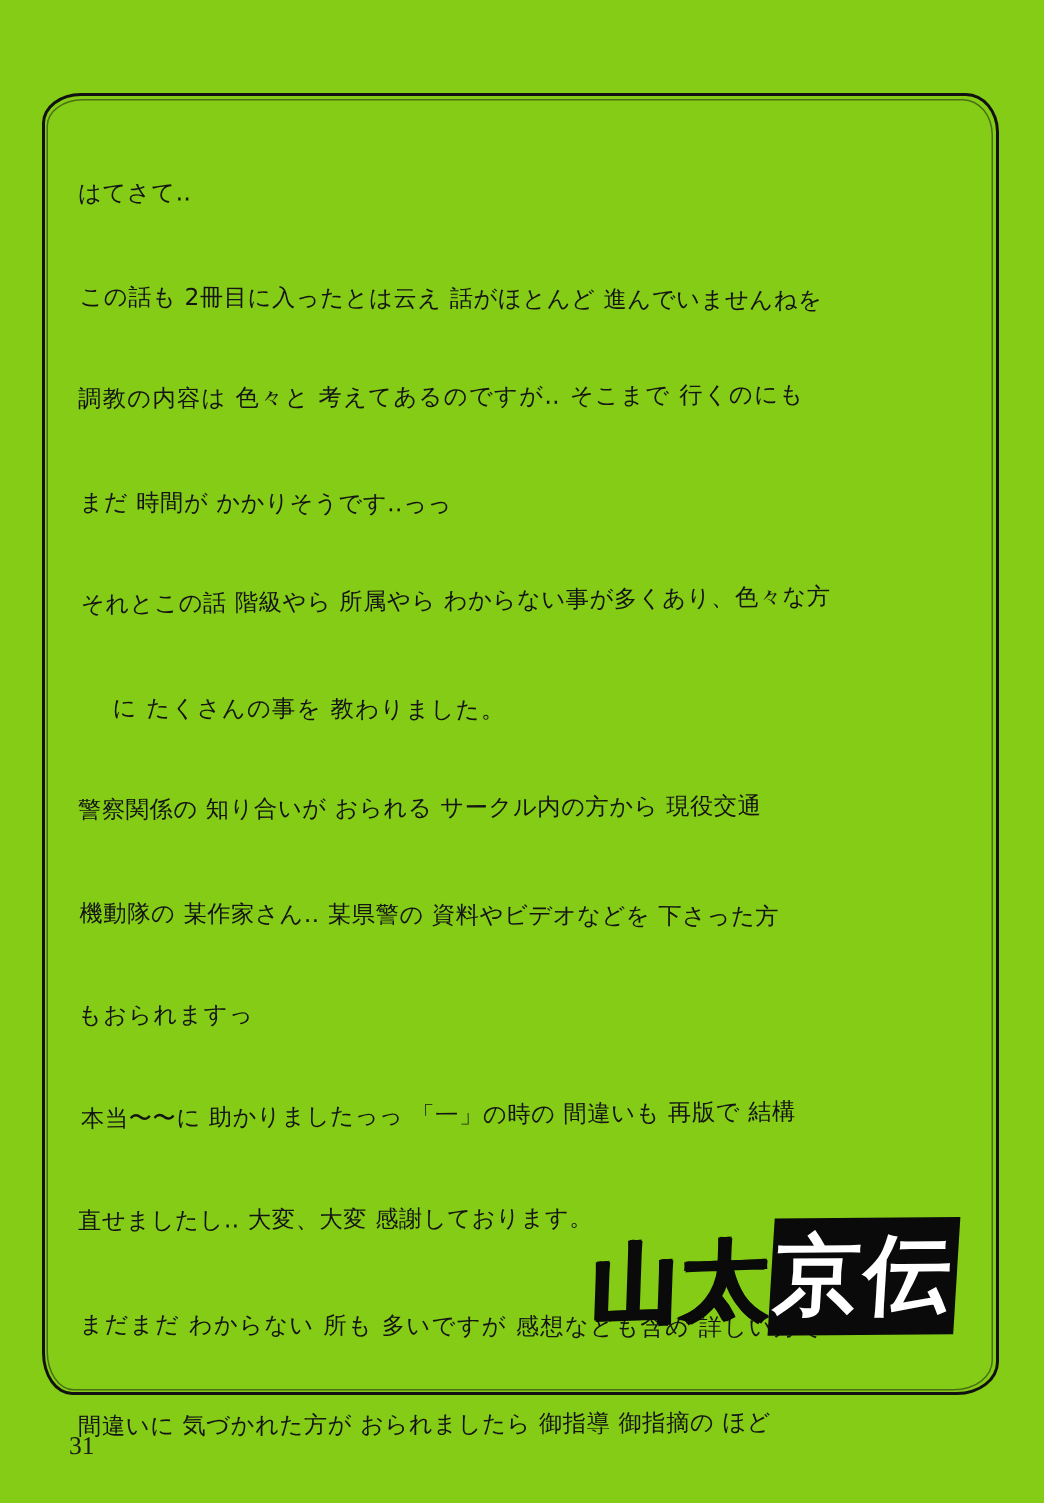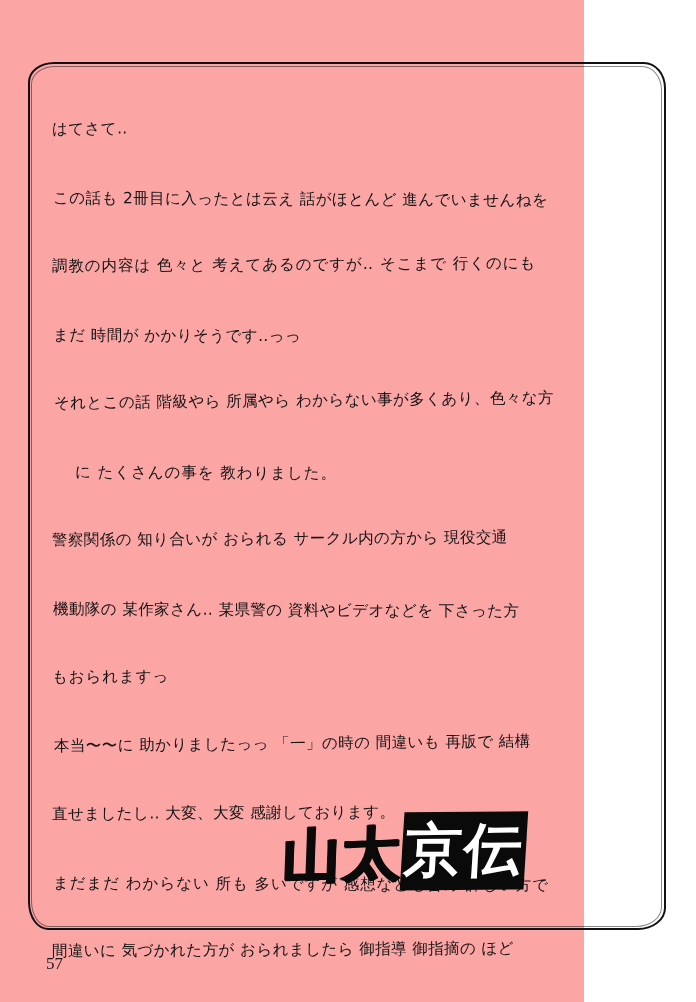--- a/index.html
+++ b/index.html
@@ -11,23 +11,23 @@
     width: 696px;
     height: 1002px;
     position: relative;
     font-family: "DejaVu Sans", sans-serif;
     overflow: hidden;
   }
 
   .page {
     position: absolute;
     left: 0; top: 0;
-    width: 584px;
+    width: 696px;
     height: 1002px;
-    background: #fca5a5;
+    background: #84cc16;
   }
 
   
   .frame {
     position: absolute;
     left: 28px;
     top: 62px;
     width: 638px;
     height: 868px;
     border: 2.5px solid #111;
@@ -132,15 +132,15 @@
     
     
     
     
     
     
   </div>
 
   <div class="logo"><span>山</span><span>太</span><span class="blk">京伝</span></div>
 
-  <div class="page-number">57</div>
+  <div class="page-number">31</div>
 
 </div>
 
 </body></html>

